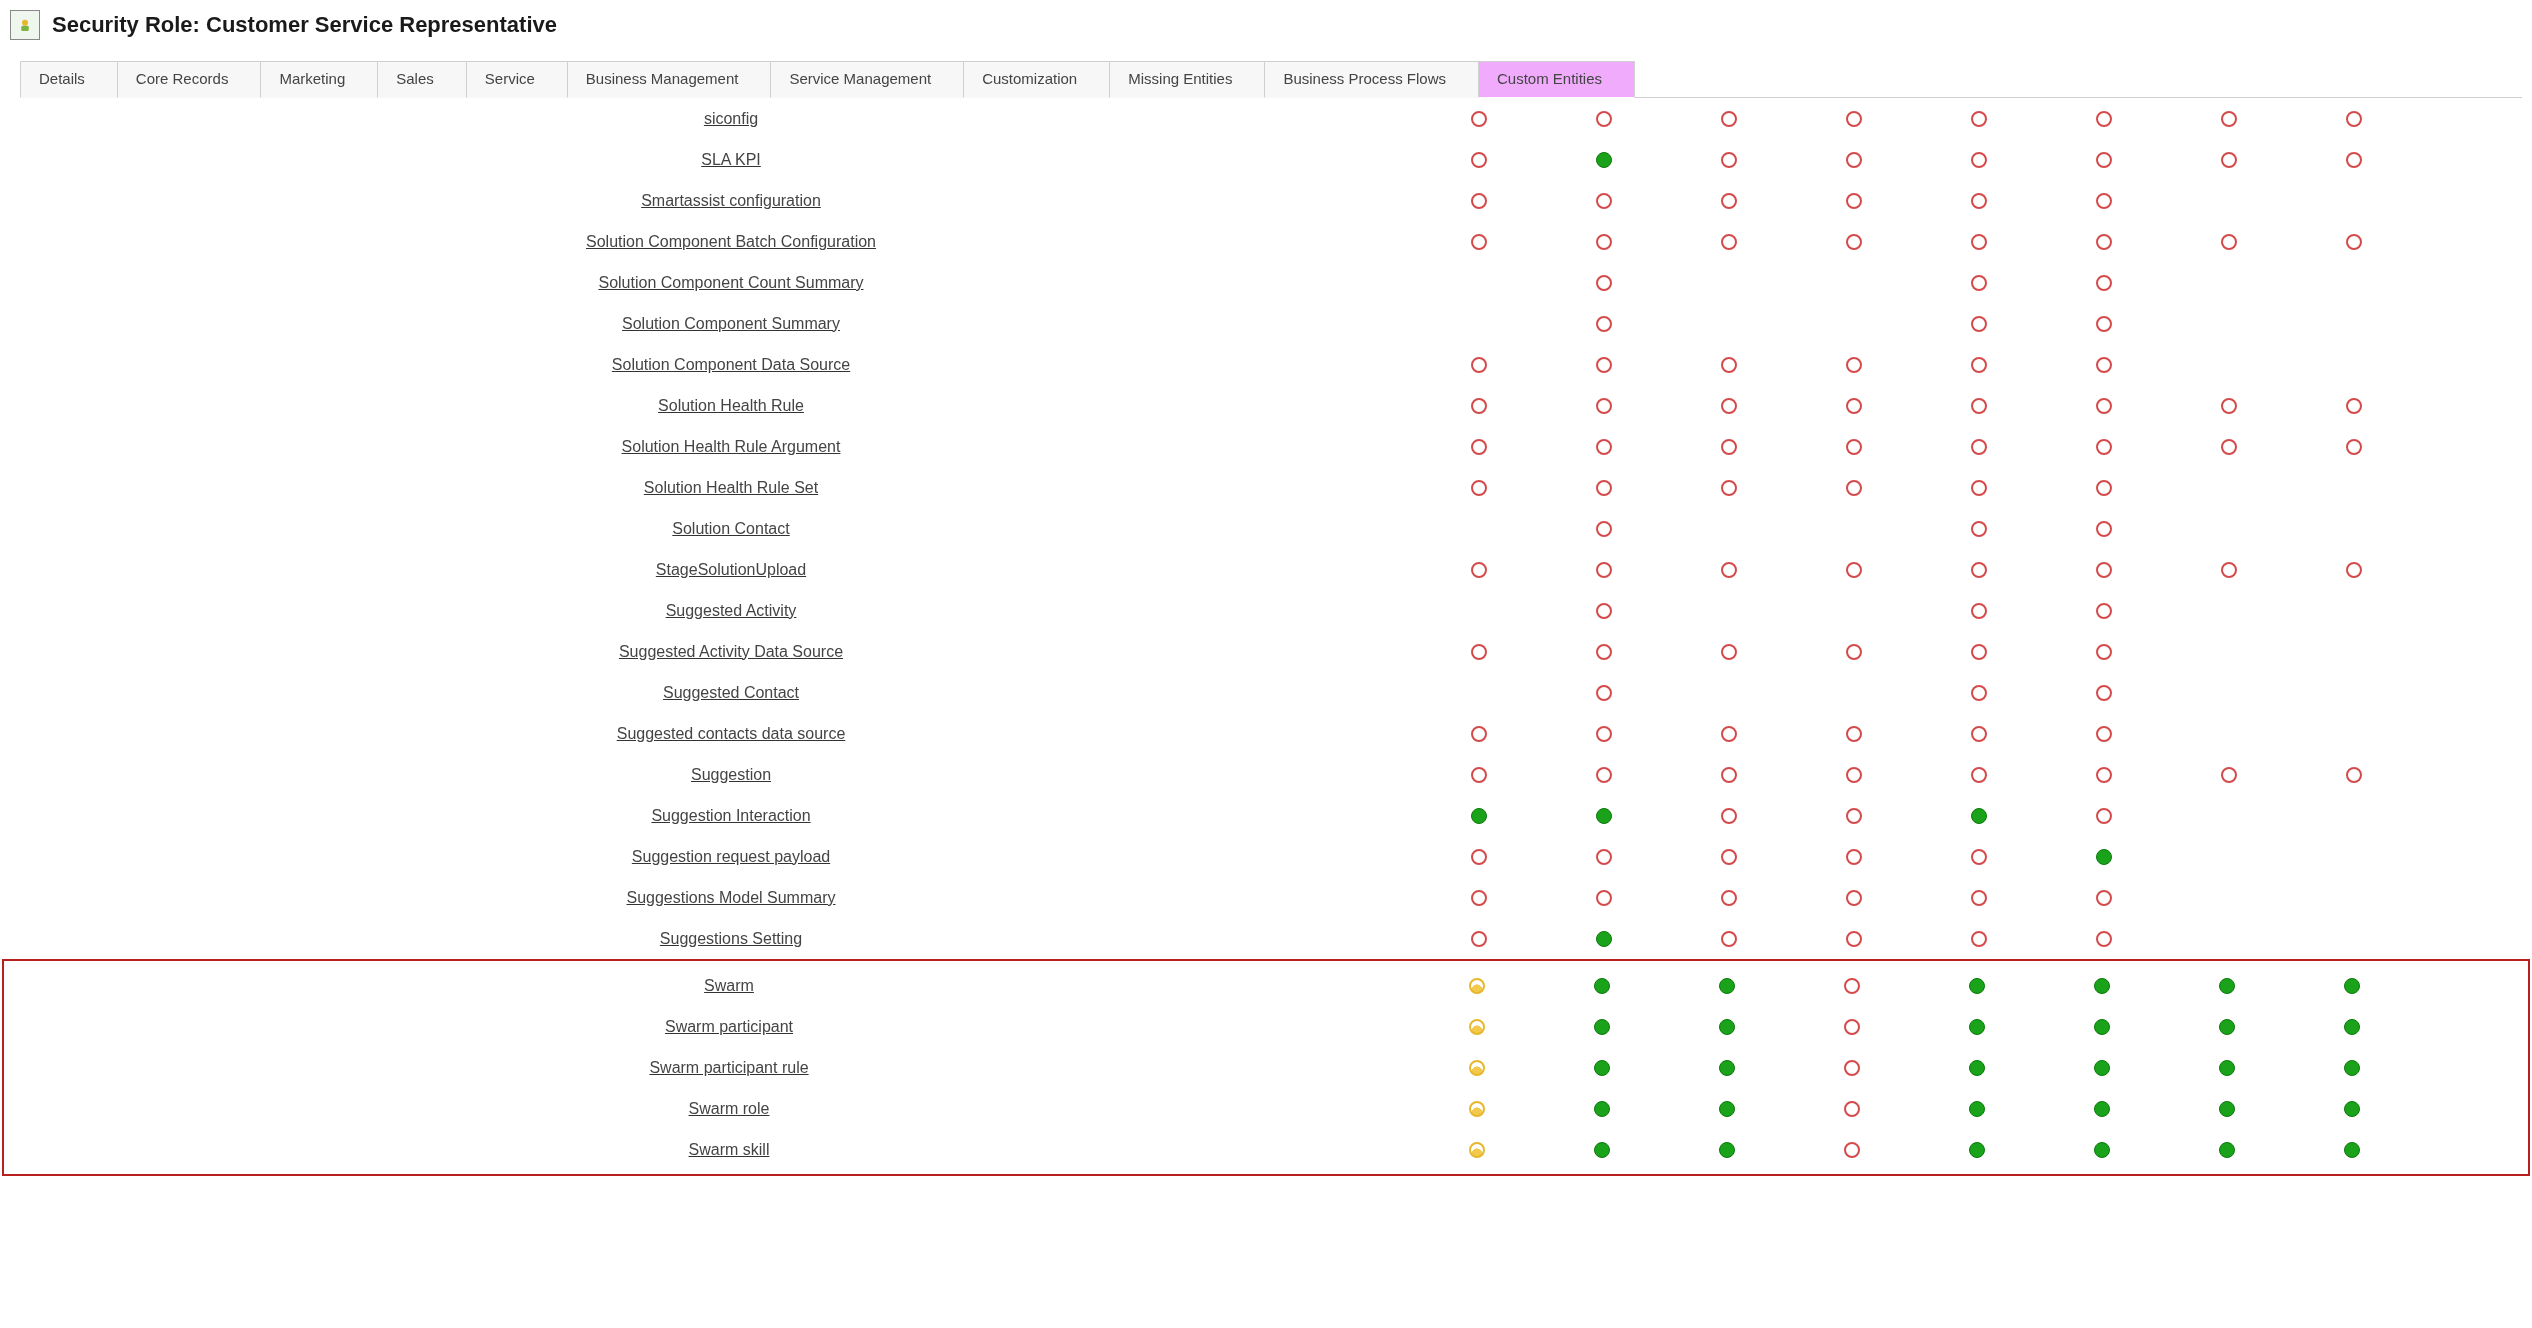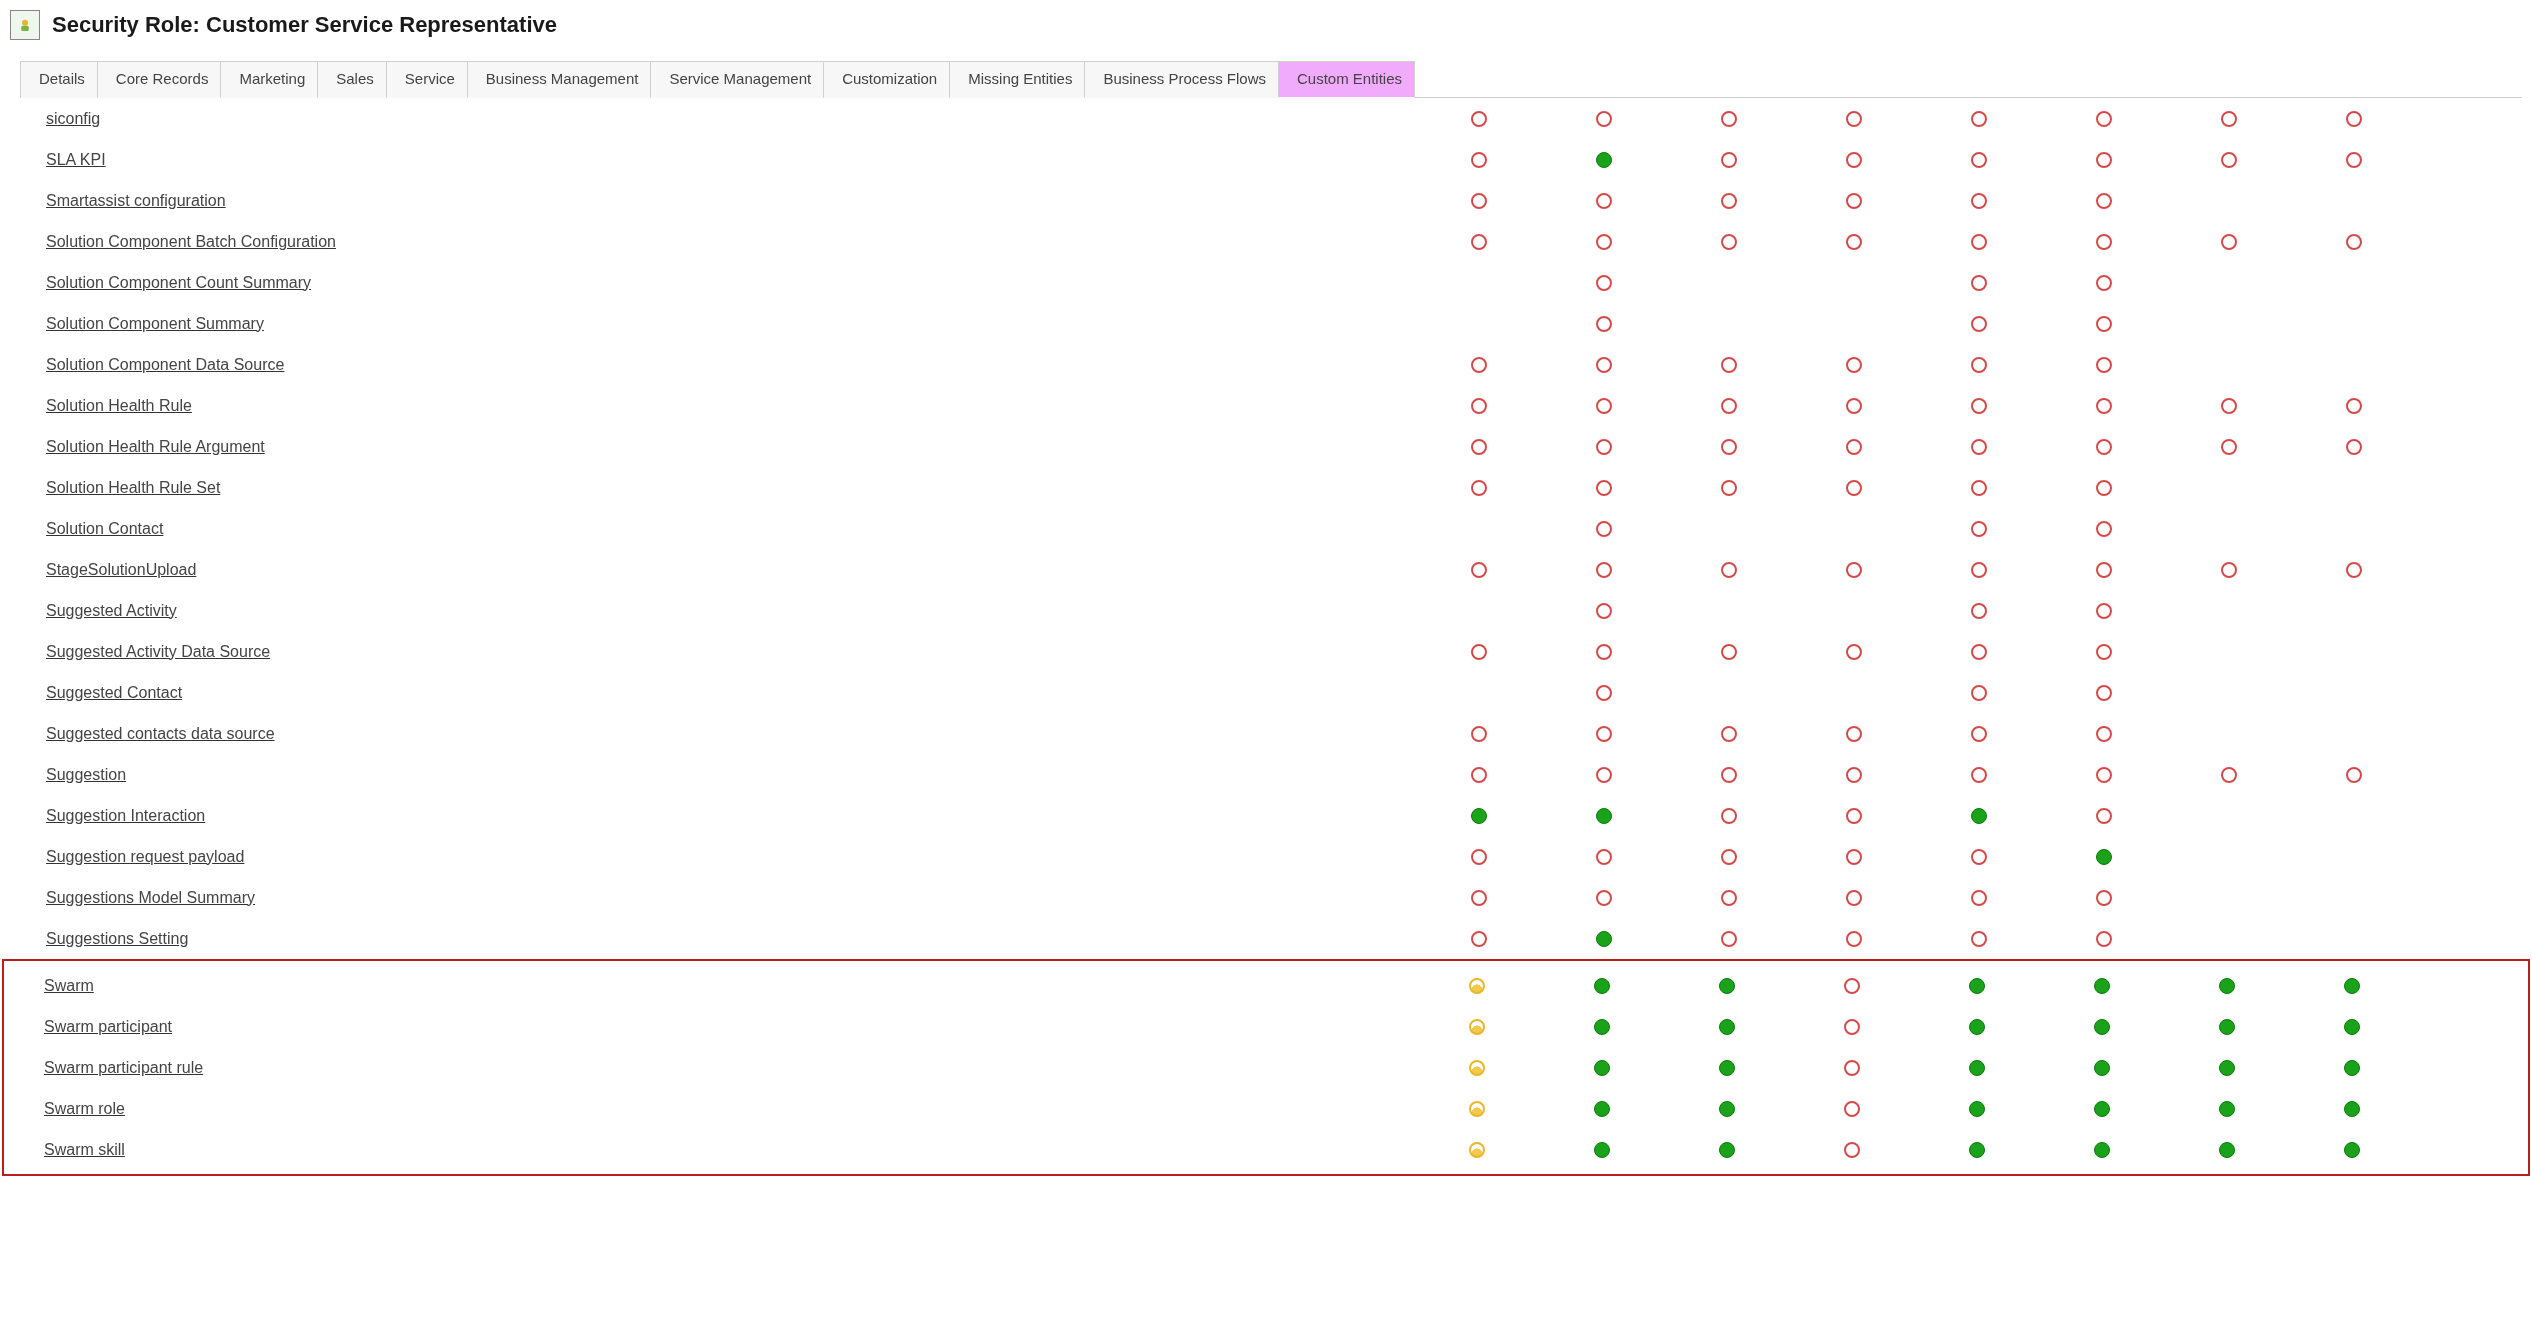--- a/index.html
+++ b/index.html
@@ -9,20 +9,21 @@
     font-family: "Segoe UI", Arial, sans-serif;
     color: #333;
     font-size: 14px;
   }
   .page {
     width: 2532px;
     min-height: 1328px;
     position: relative;
     box-sizing: border-box;
     padding: 0 10px 20px 10px;
+    text-align: center;
   }
   .header {
     display: flex;
     align-items: center;
     padding: 10px 0 20px 0;
   }
   .header-icon {
     width: 28px;
     height: 28px;
     border: 1px solid #888;
@@ -35,21 +36,21 @@
     font-size: 22px;
     font-weight: 700;
     color: #1a1a1a;
   }
   .tabs {
     display: flex;
     border-bottom: 1px solid #d0d0d0;
     margin-left: 10px;
   }
   .tab {
-    padding: 8px 12px 10px 18px;
+    padding: 8px 32px 10px 18px;
     color: #444;
     font-size: 15px;
     border: 1px solid transparent;
     cursor: pointer;
     position: relative;
     top: 1px;
     background: #fff;
   }
   .tab + .tab { margin-left: -1px; }
   .tab.inactive {

